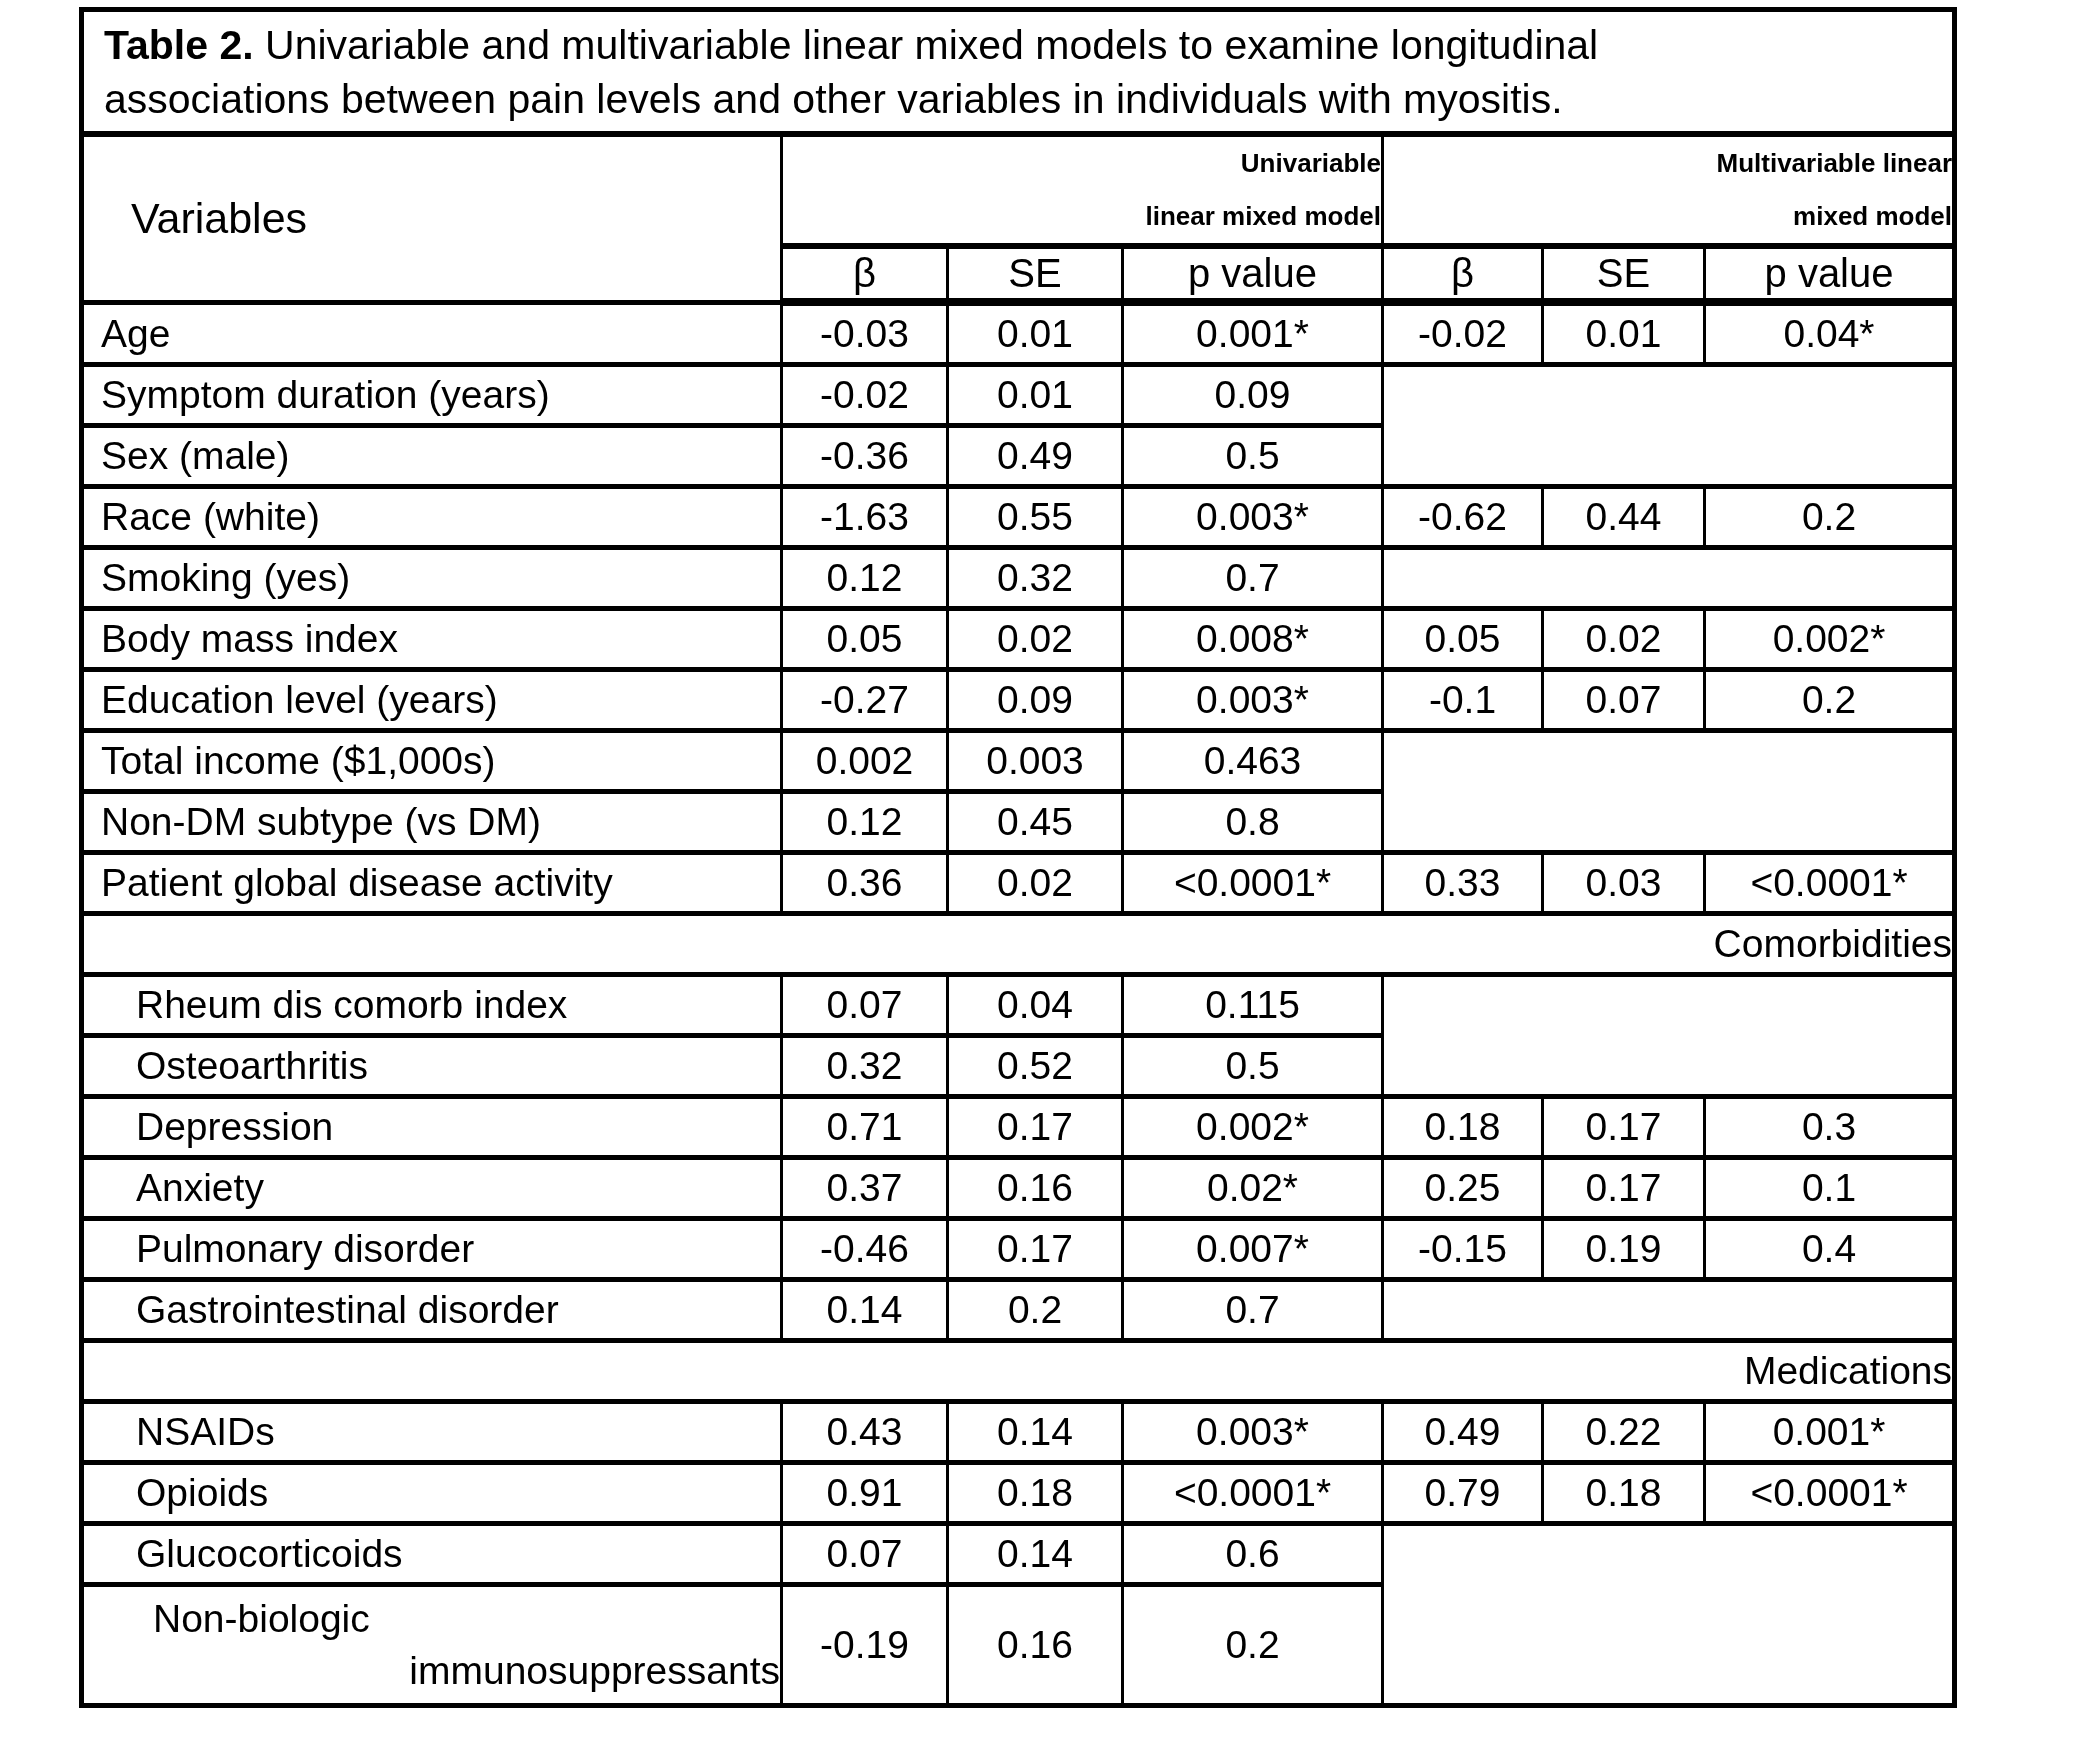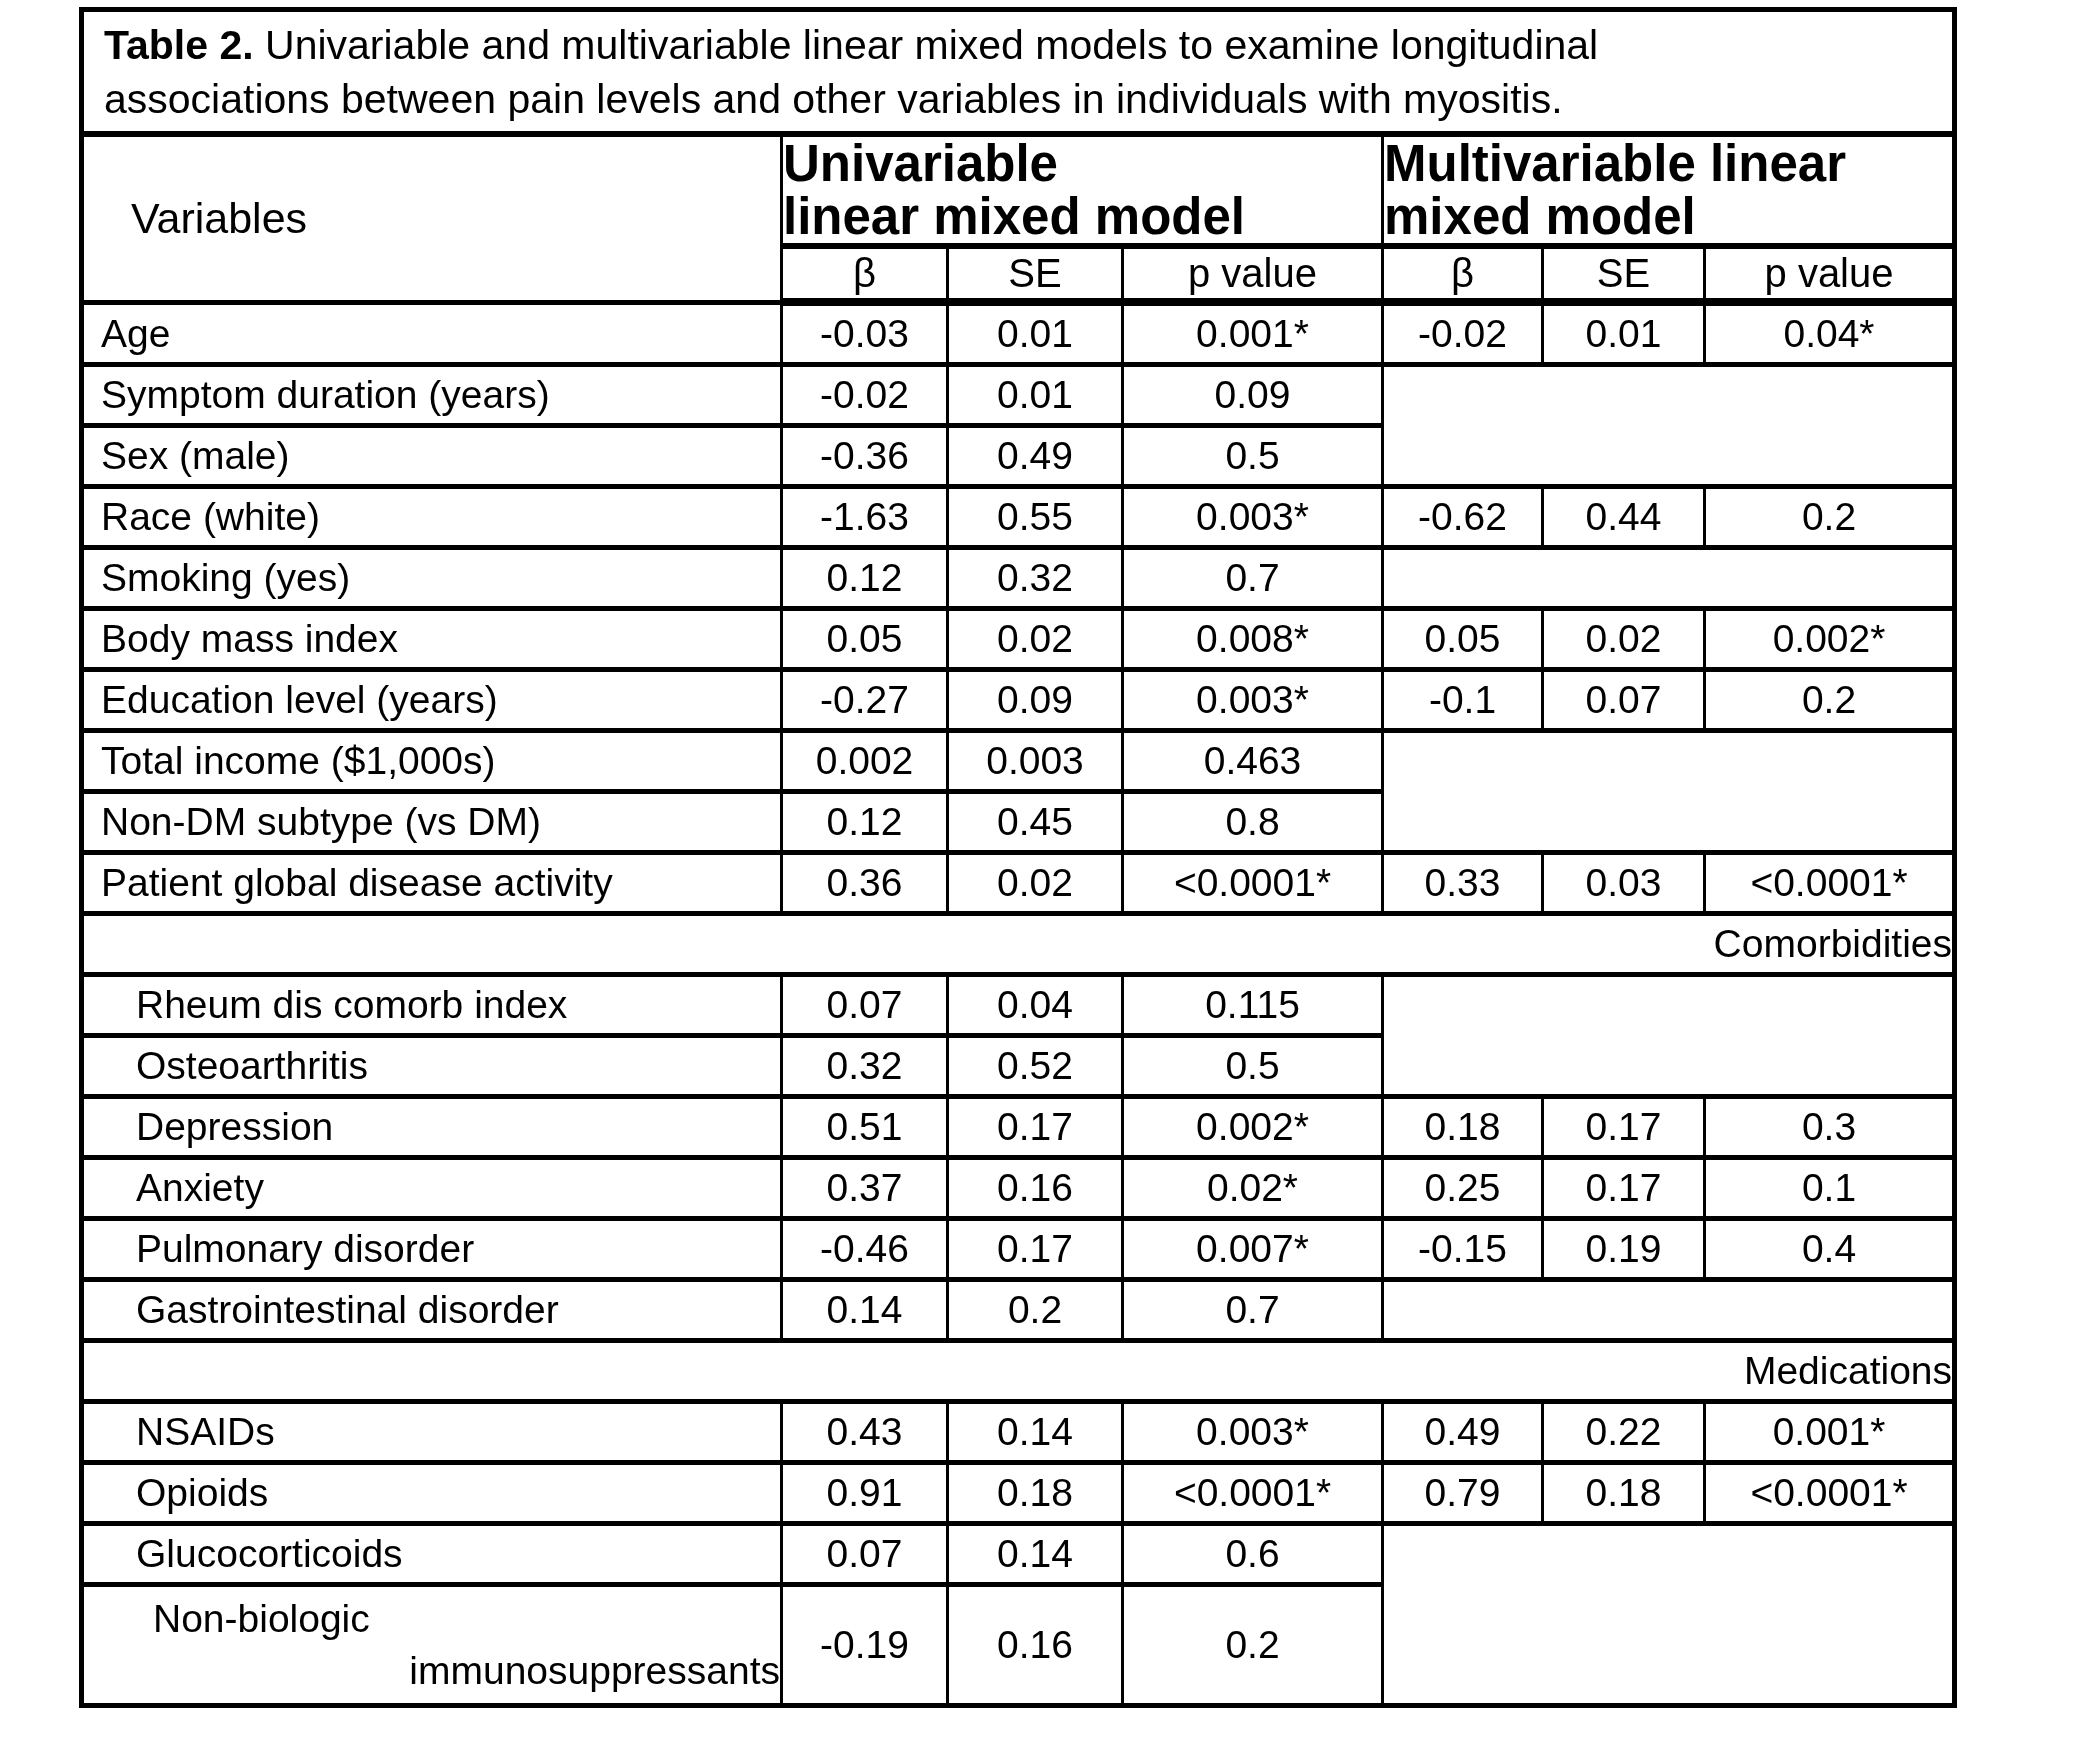--- a/index.html
+++ b/index.html
@@ -40,25 +40,25 @@
   .bold { font-weight:bold; }
   .t-line { display:block; white-space:nowrap; }
 
   
   th.vars-th {
     font-size:43px;
     text-align:left;
     padding-left:47px;
   }
   th.group-th {
-    font-size:51px;
+    font-size:26px;
     font-weight:bold;
     line-height:53px;
     height:106px;
-    text-align:left;
+    text-align:right;
     border-bottom-width:6.7px;
     margin-top:36px;
   }
   th.group-th span { display:block; }
   th.sub-th {
     font-size:40px;
     height:49px;
     text-align:center;
     border-bottom-width:8.4px;
   }
@@ -205,21 +205,21 @@
         <td class="blank" colspan="3" rowspan="2"></td>
       </tr>
       <tr>
         <td class="var indent">Osteoarthritis</td>
         <td class="num">0.32</td>
         <td class="num">0.52</td>
         <td class="num">0.5</td>
       </tr>
       <tr>
         <td class="var indent">Depression</td>
-        <td class="num">0.51</td>
+        <td class="num">0.71</td>
         <td class="num">0.17</td>
         <td class="num">0.002*</td>
         <td class="num">0.18</td>
         <td class="num">0.17</td>
         <td class="num">0.3</td>
       </tr>
       <tr>
         <td class="var indent">Anxiety</td>
         <td class="num">0.37</td>
         <td class="num">0.16</td>

